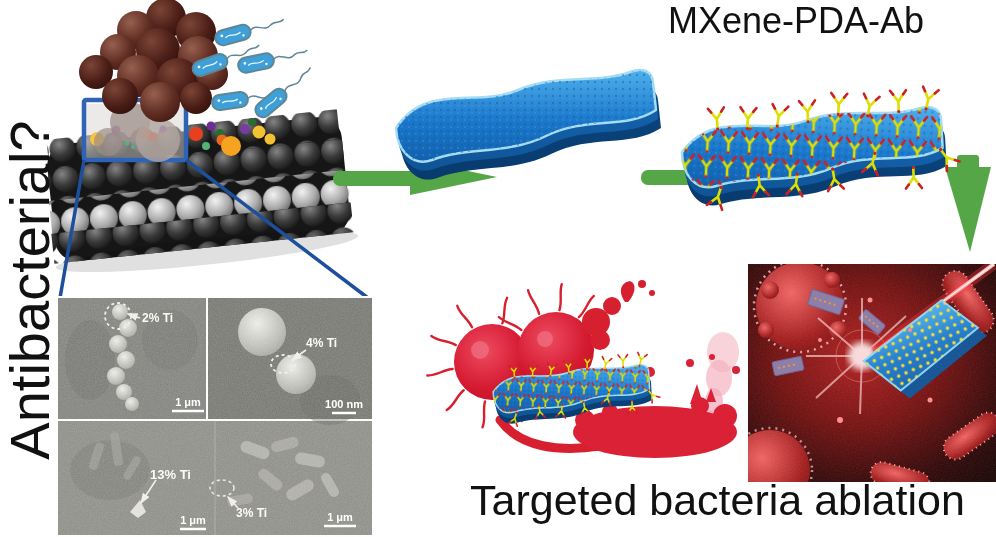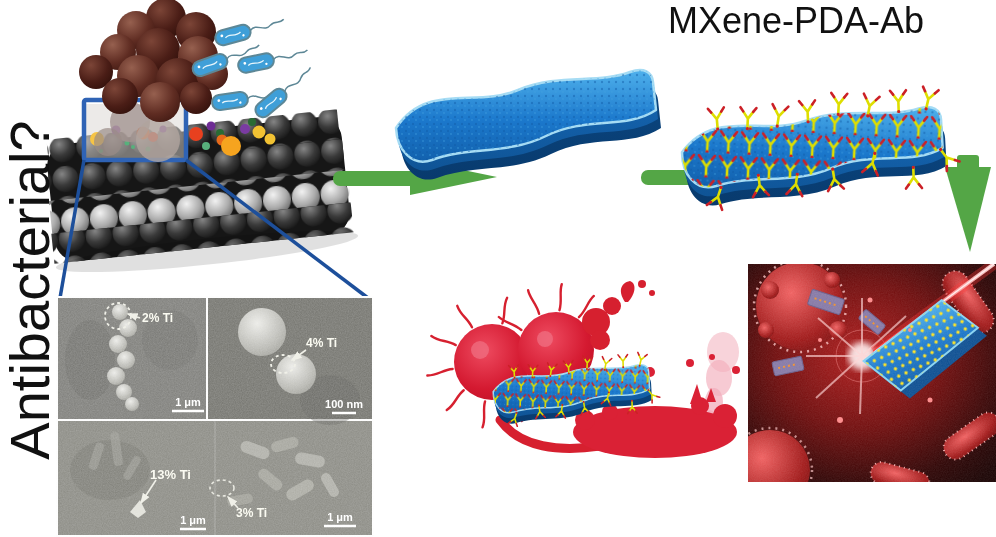--- a/index.html
+++ b/index.html
@@ -463,14 +463,15 @@
       <circle cx="910" cy="330" r="2"></circle>
           <circle cx="820" cy="340" r="2"></circle>
           <circle cx="930" cy="400" r="2.5"></circle>
     </g>
     <rect x="748" y="264" width="248" height="218" filter="url(#grain)" opacity="0.18"></rect>
   </g>
 </svg>
 
 <div id="t-question" class="title">Antibacterial?</div>
 <div id="t-step2" class="title">MXene-PDA-Ab</div>
+<div id="t-result" class="title">Targeted bacteria ablation</div>
 
 </div>
 
 </body></html>

